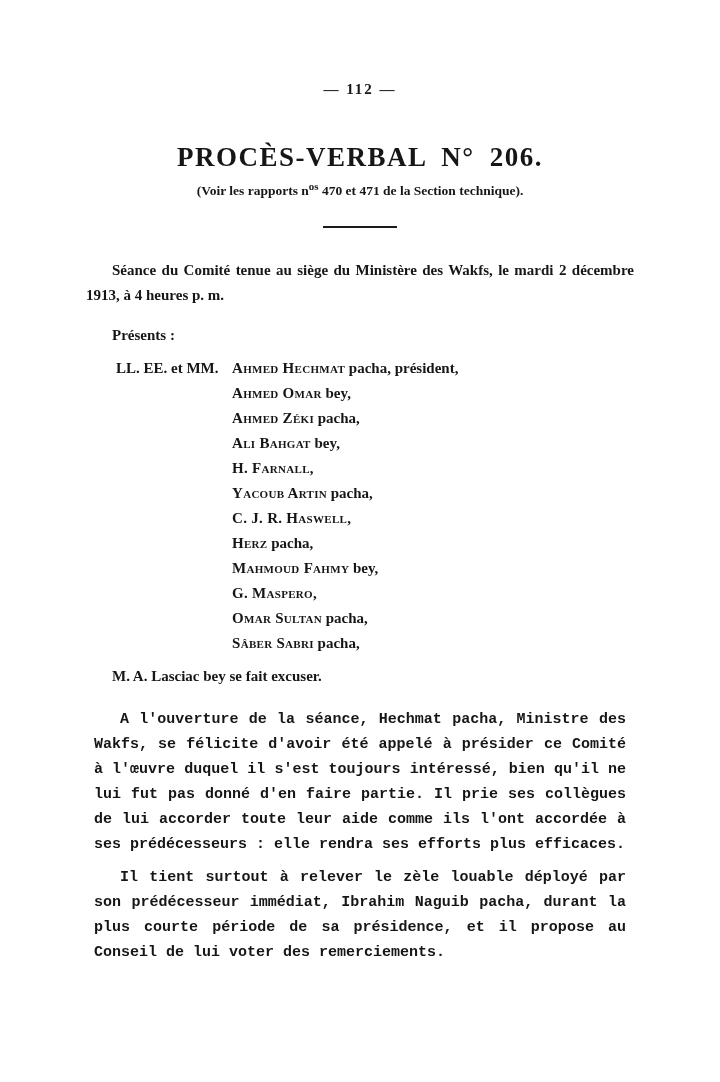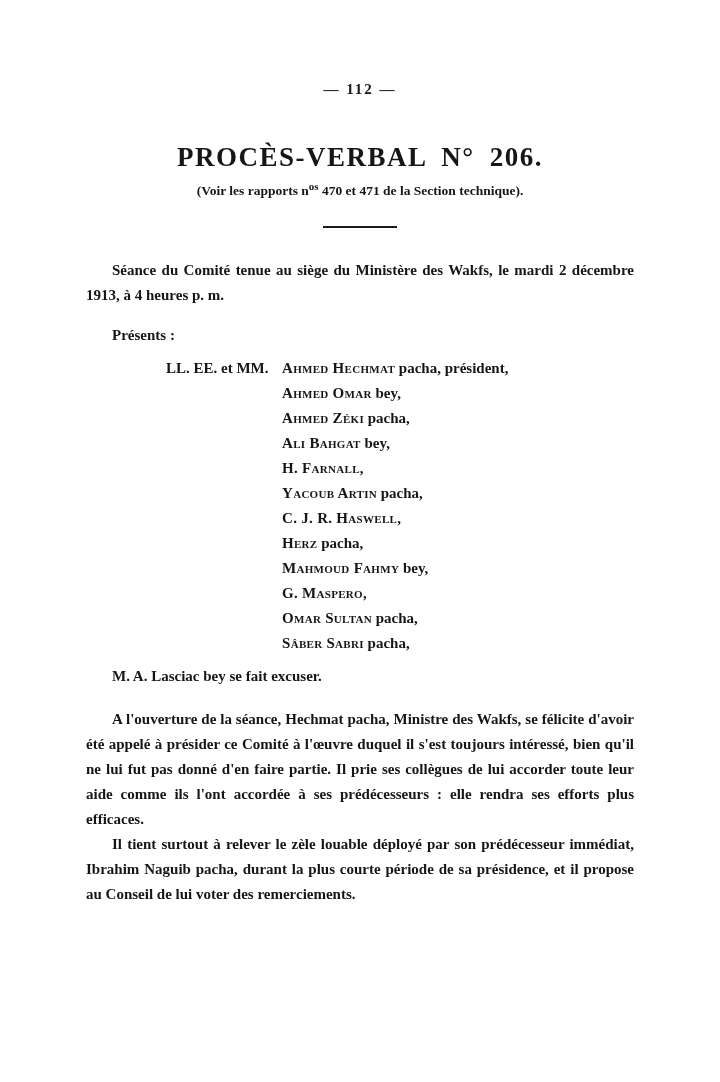--- a/index.html
+++ b/index.html
@@ -56,21 +56,21 @@
     margin-top: 30px;
     text-indent: 26px;
     text-align: justify;
   }
   .presents {
     margin-top: 8px;
     text-indent: 26px;
   }
   .attendees {
     margin-top: 8px;
-    margin-left: 80px;
+    margin-left: 30px;
     line-height: 25px;
   }
   .attendee {
     padding-left: 116px;
     white-space: nowrap;
   }
   .attendee.first {
     padding-left: 0;
   }
   .attendee .prefix {
@@ -79,23 +79,24 @@
   }
   .sc {
     font-variant: small-caps;
     letter-spacing: 0.3px;
   }
   .excused {
     margin-top: 8px;
     text-indent: 26px;
   }
   .body-par {
-    margin: 0;
+    margin: 8px;
     text-indent: 26px;
     text-align: justify;
+    font-family: Liberation Mono, monospace;
   }
   .body-par.spaced {
     margin-top: 18px;
   }
 </style>
 </head>
 <body>
 
 <div class="page">
 

